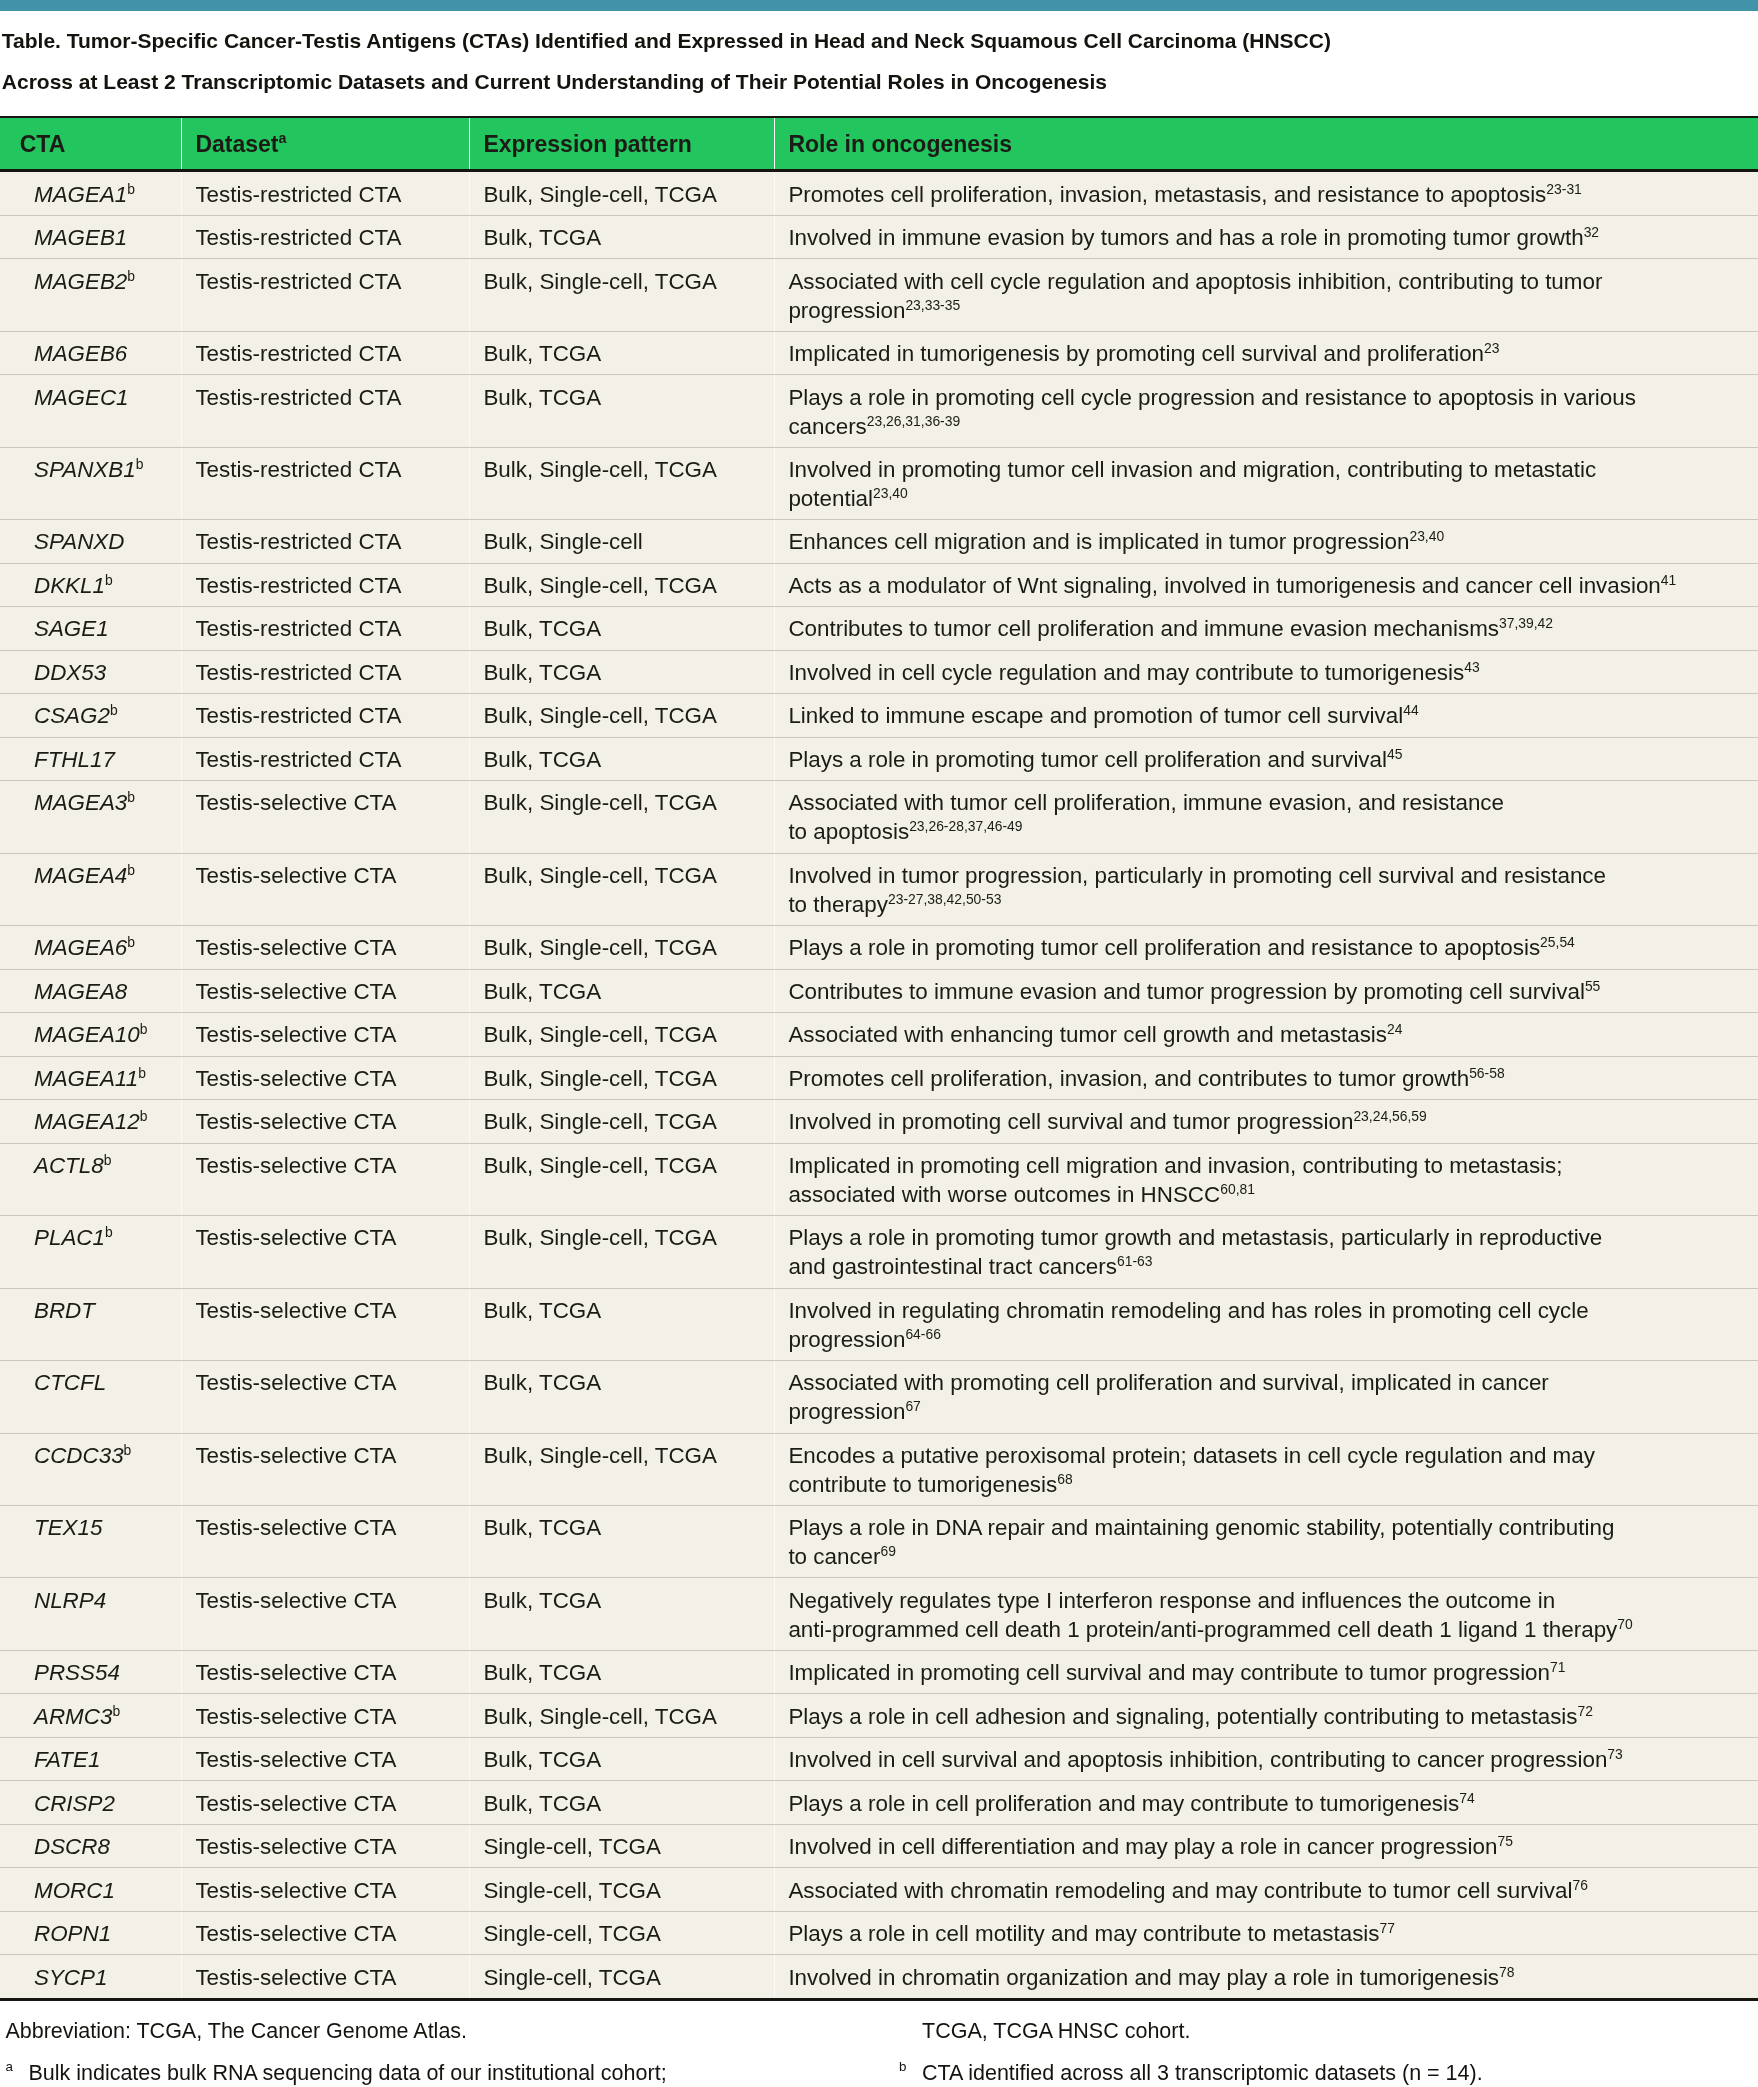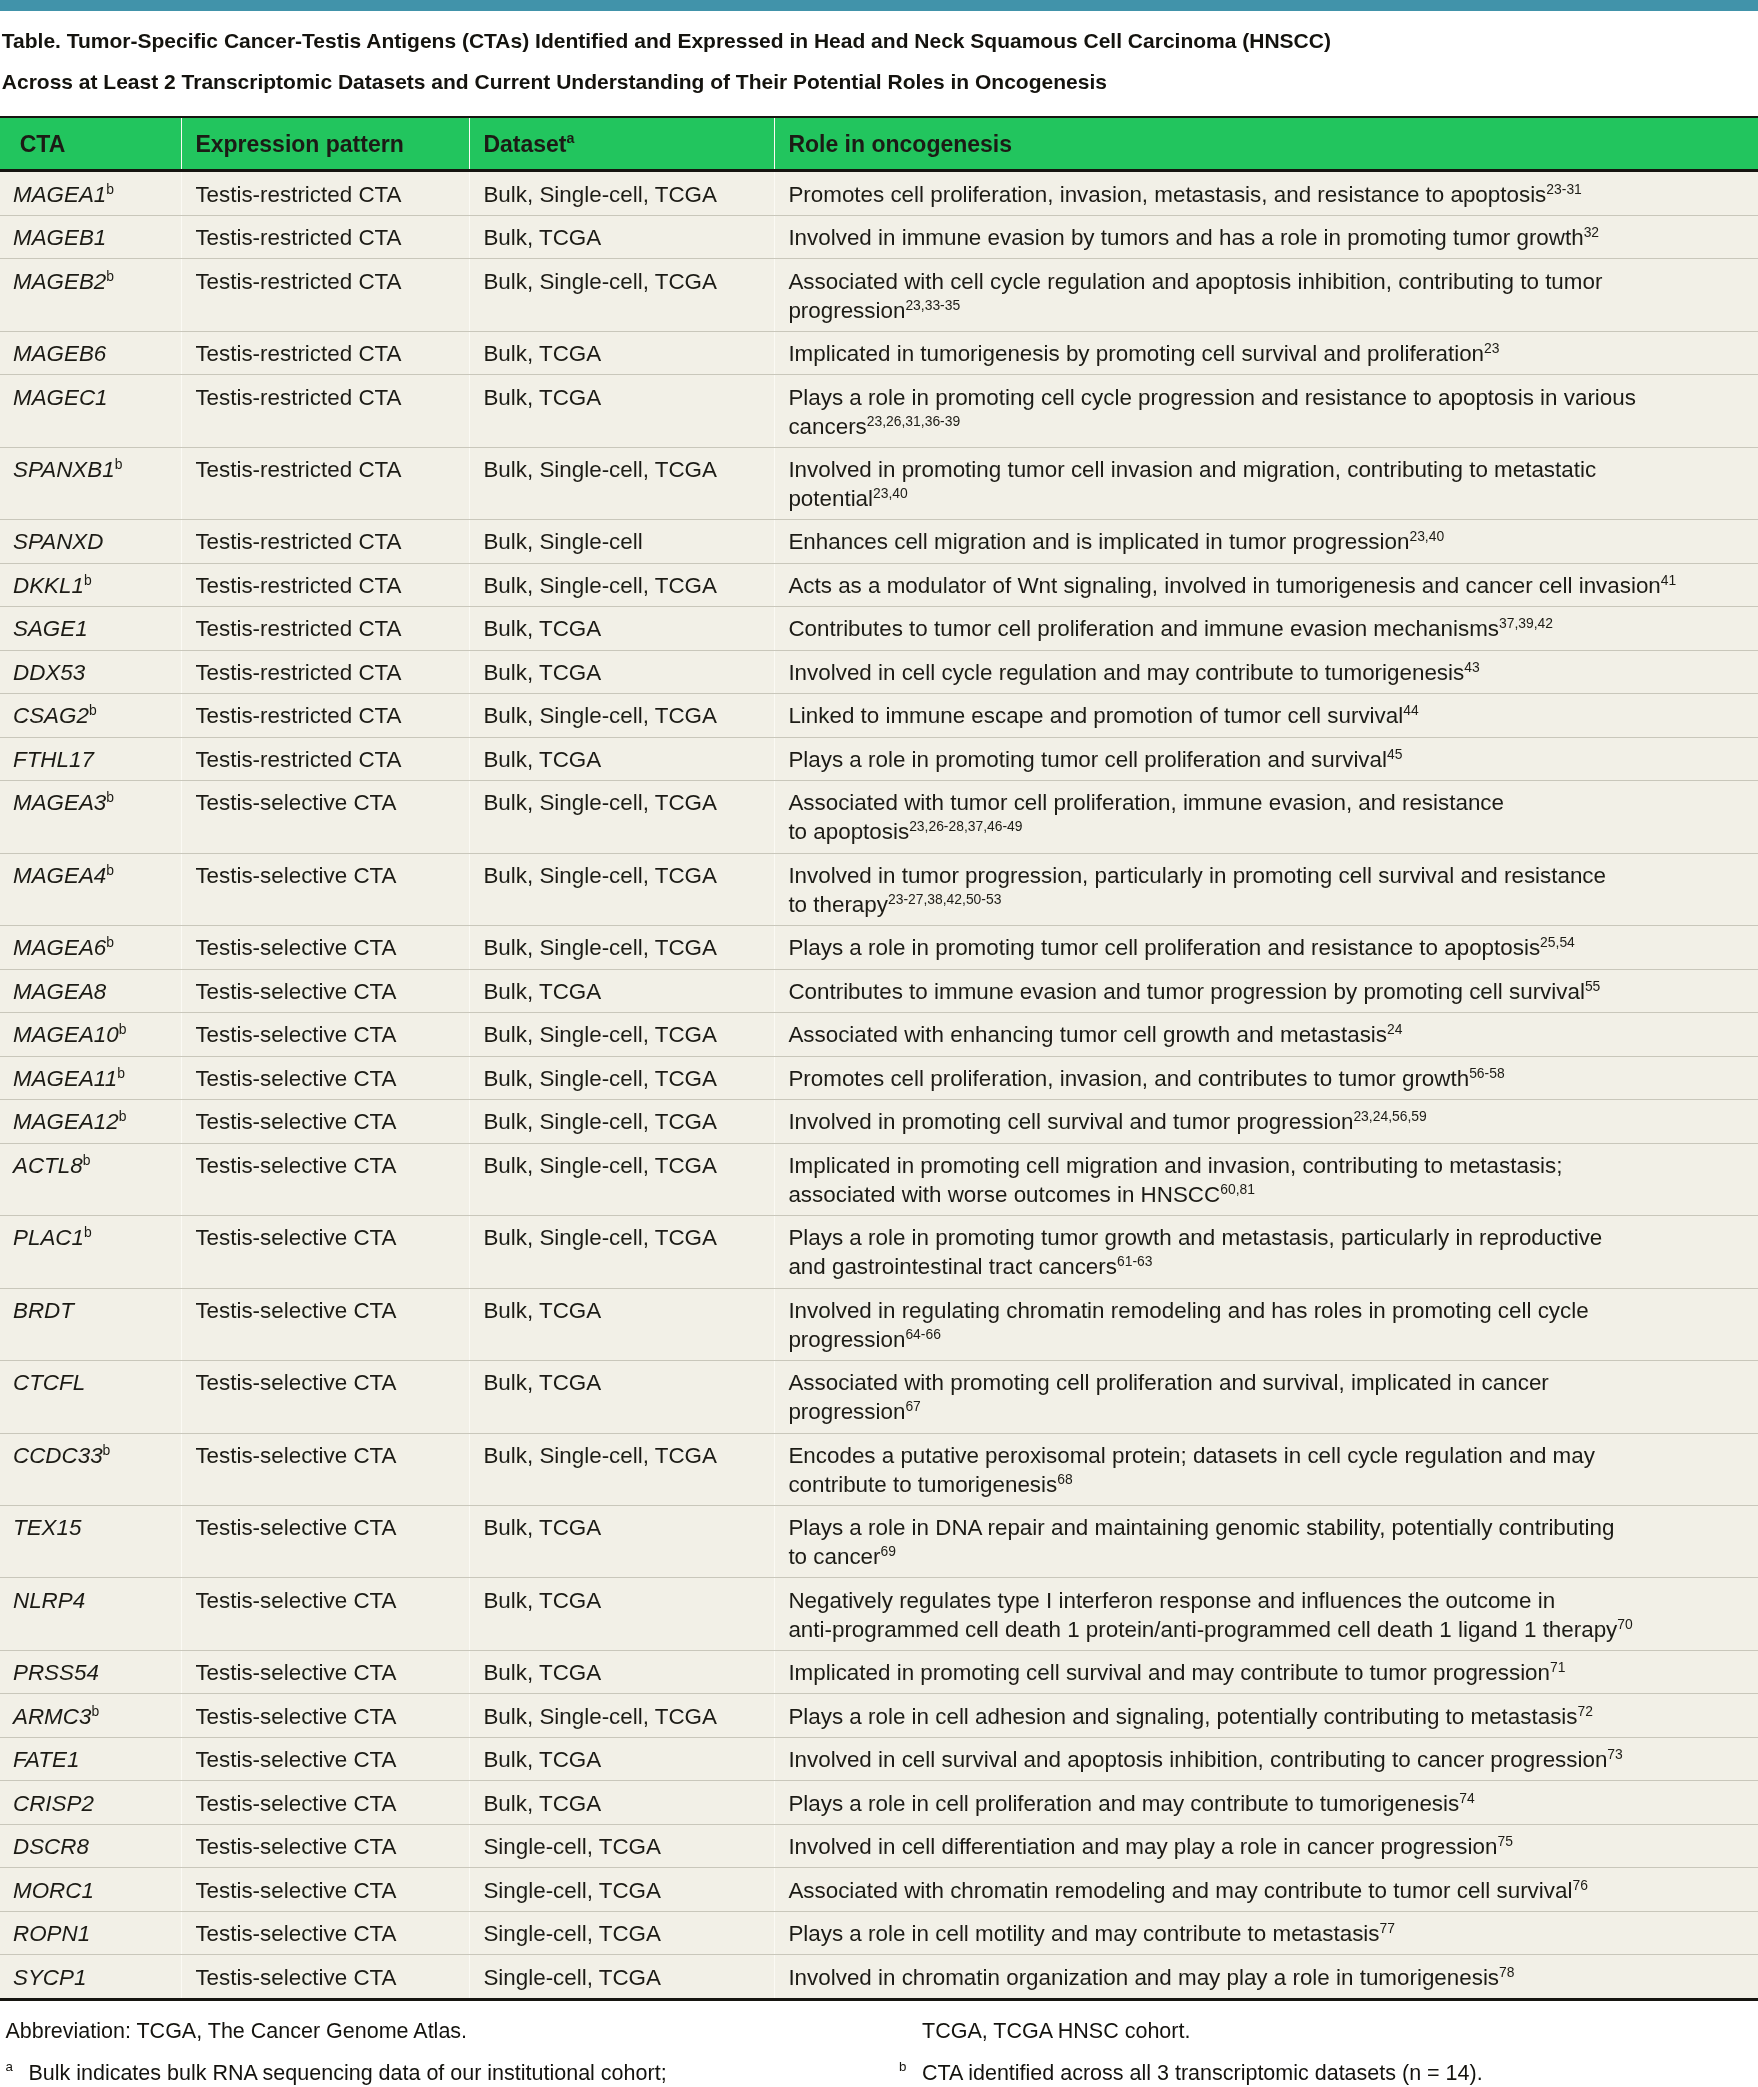--- a/index.html
+++ b/index.html
@@ -34,21 +34,21 @@
     display:grid;grid-template-columns:181px 288px 305px 1fr;
     background:#f2f0e7;
     border-bottom:0.9px solid #c9c7bb;
   }
   .t-row:last-child{border-bottom:none;}
   .t-row .c{
     font-size:22.4px;line-height:29px;
     padding:7.2px 13.4px 6.3px 13.4px;
     white-space:nowrap;
   }
-  .t-row .c:first-child{padding-left:13px;font-style:italic;}
+  .t-row .c:first-child{padding-left:34px;font-style:italic;}
   .t-row .c + .c{border-left:1.8px solid #fbfaf4;}
   .t-row .c .role-line{display:block;white-space:nowrap;}
   sup{
     font-style:normal;font-size:0.62em;line-height:0;
     vertical-align:super;letter-spacing:0;
   }
   
   .footnotes{
     border-top:3.6px solid #161510;
     border-bottom:3.6px solid #161510;
@@ -70,22 +70,22 @@
 <div class="accent-bar"></div>
 
 <div class="title-block">
   <div>Table. Tumor-Specific Cancer-Testis Antigens (CTAs) Identified and Expressed in Head and Neck Squamous Cell Carcinoma (HNSCC)</div>
   <div>Across at Least 2 Transcriptomic Datasets and Current Understanding of Their Potential Roles in Oncogenesis</div>
 </div>
 
 <div class="jtable">
   <div class="t-head" id="thead">
       <div class="hc">CTA</div>
+      <div class="hc">Dataset<sup>a</sup></div>
       <div class="hc">Expression pattern</div>
-      <div class="hc">Dataset<sup>a</sup></div>
       <div class="hc">Role in oncogenesis</div>
     </div>
   <div id="tbody">
       <div class="t-row">
         <div class="c">MAGEA1<sup>b</sup></div>
         <div class="c">Testis-restricted CTA</div>
         <div class="c">Bulk, Single-cell, TCGA</div>
         <div class="c">
           <span class="role-line">Promotes cell proliferation, invasion, metastasis, and resistance to apoptosis<sup>23-31</sup></span>
         </div>

